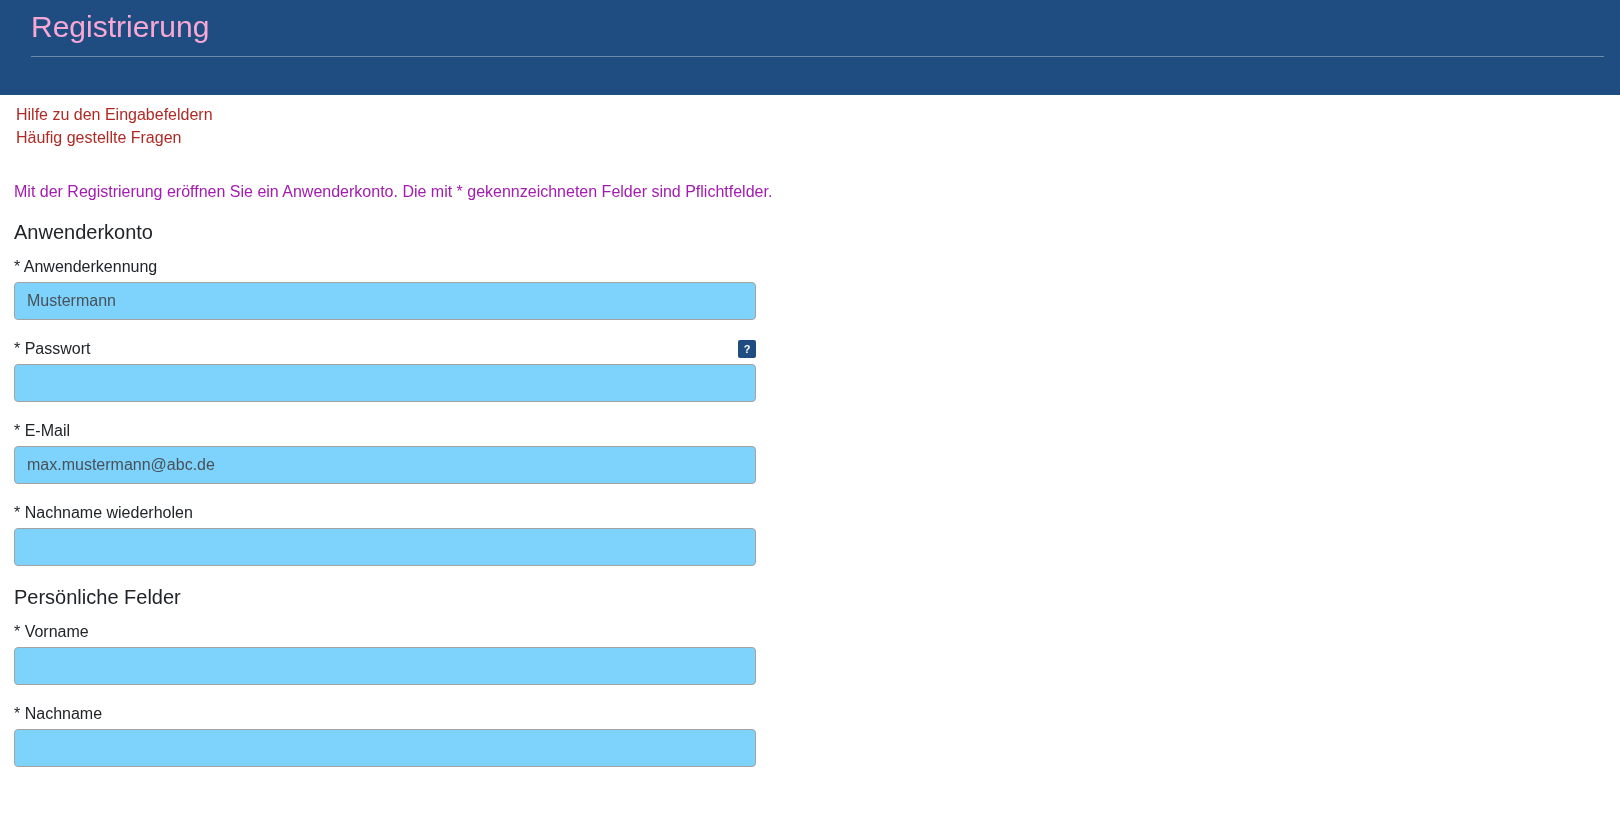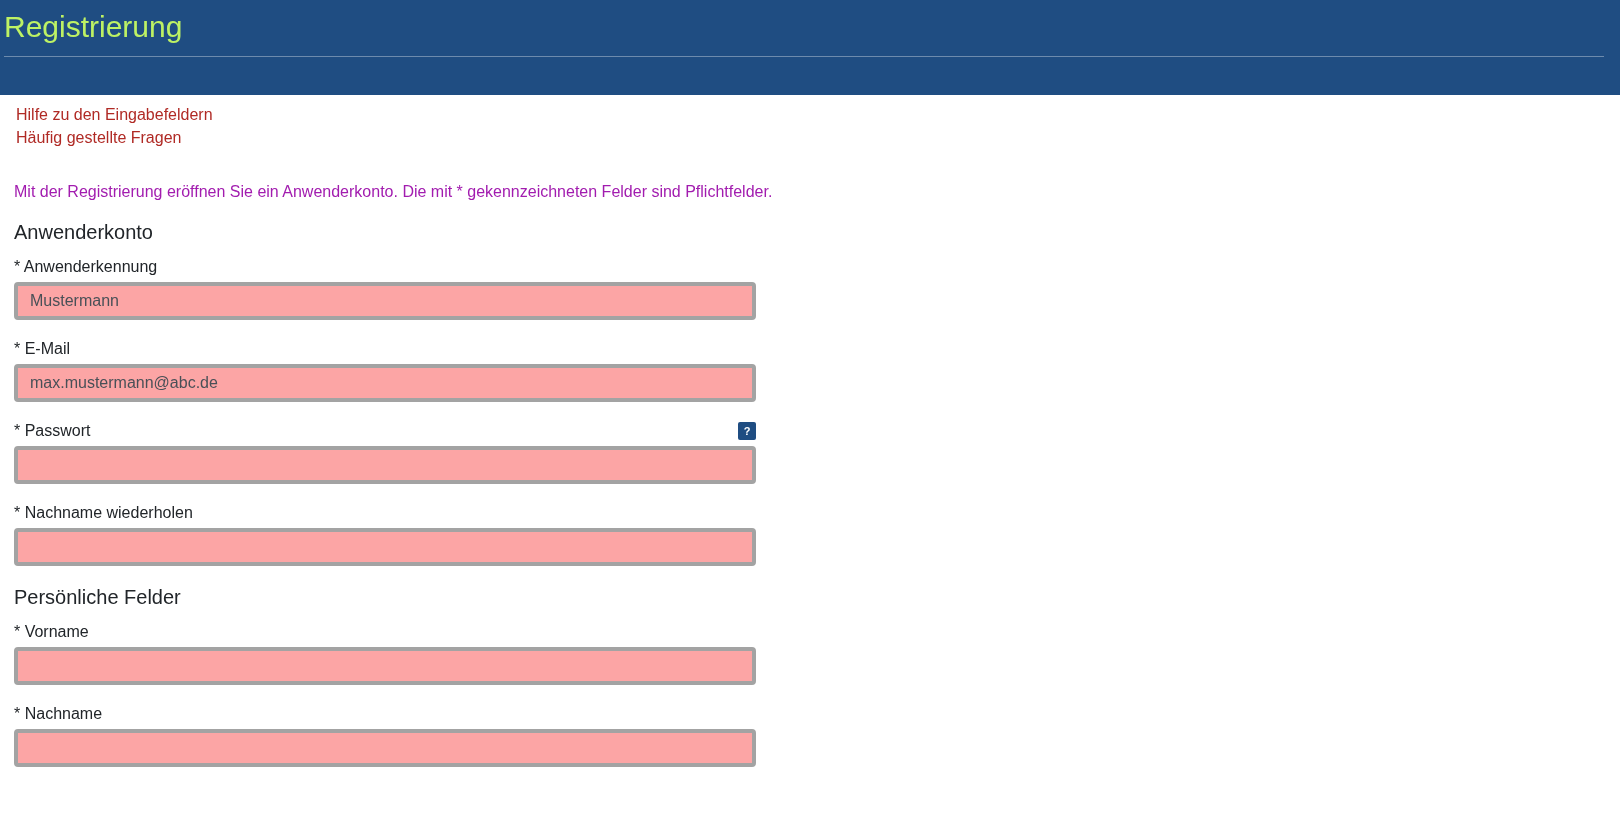--- a/index.html
+++ b/index.html
@@ -6,22 +6,22 @@
   html, body {
     margin: 0;
     padding: 0;
     font-family: "Segoe UI", Arial, sans-serif;
     color: #212529;
     font-size: 16px;
     background: #fff;
   }
   .header {
     background: #1f4d82;
-    color: #bef264;
-    padding: 2px 16px 38px 4px;
+    color: #f9a8d4;
+    padding: 2px 16px 38px 31px;
   }
   .header h1 {
     font-size: 30px;
     font-weight: 300;
     margin: 0;
     padding: 8px 0 12px 0;
   }
   .header hr {
     border: none;
     border-top: 1px solid rgba(255,255,255,0.35);
@@ -62,22 +62,22 @@
     display: flex;
     justify-content: space-between;
     align-items: flex-start;
   }
   .form-input {
     width: 100%;
     height: 38px;
     padding: 6px 12px;
     font-size: 16px;
     color: #495057;
-    background: #fca5a5;
-    border: 4px solid #a3a3a3;
+    background: #7dd3fc;
+    border: 1px solid #a3a3a3;
     border-radius: 4px;
     outline: none;
   }
   .help-badge {
     display: inline-flex;
     align-items: center;
     justify-content: center;
     width: 18px;
     height: 18px;
     background: #1f4d82;
@@ -110,31 +110,31 @@
 
   <div class="form-row">
     <div class="form-label">
       <span>* Anwenderkennung</span>
     </div>
     <input type="text" class="form-input" value="Mustermann" style="">
   </div>
 
   <div class="form-row">
     <div class="form-label">
-      <span>* E-Mail</span>
+      <span>* Passwort</span>
+      <span class="help-badge">?</span>
     </div>
-    <input type="text" class="form-input" value="max.mustermann@abc.de" style="">
+    <input type="password" class="form-input" value="" style="">
   </div>
 
   <div class="form-row">
     <div class="form-label">
-      <span>* Passwort</span>
-      <span class="help-badge">?</span>
+      <span>* E-Mail</span>
     </div>
-    <input type="password" class="form-input" value="" style="">
+    <input type="text" class="form-input" value="max.mustermann@abc.de" style="">
   </div>
 
   <div class="form-row">
     <div class="form-label">
       <span>* Nachname wiederholen</span>
     </div>
     <input type="password" class="form-input" value="" style="">
   </div>
 
   <div class="section-title">Persönliche Felder</div>

